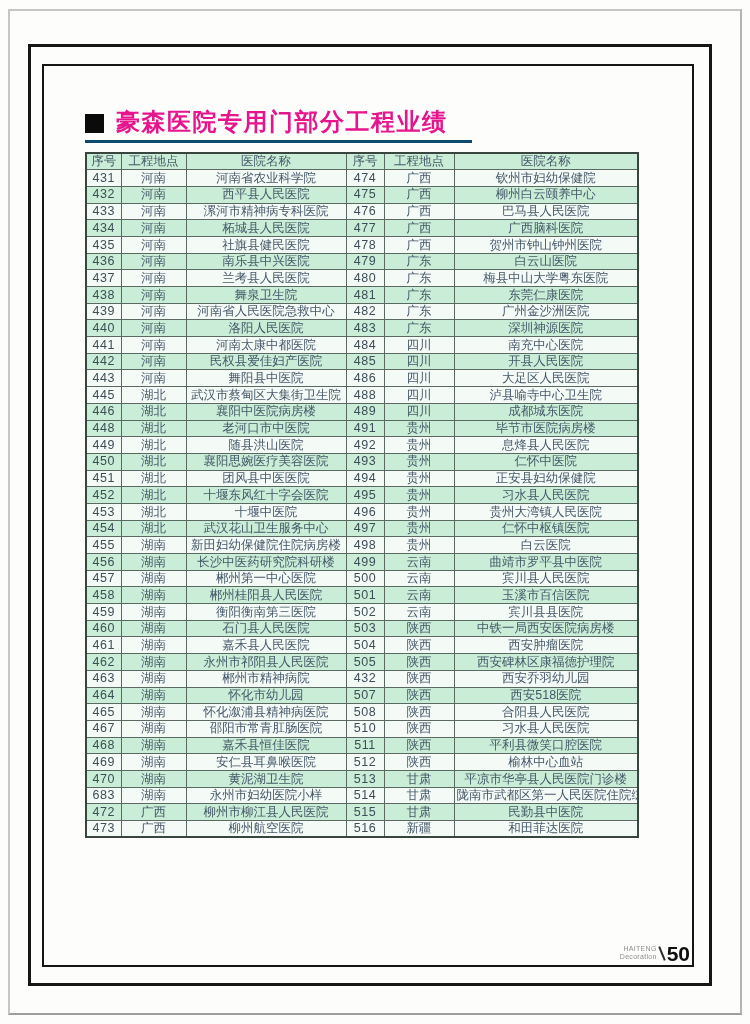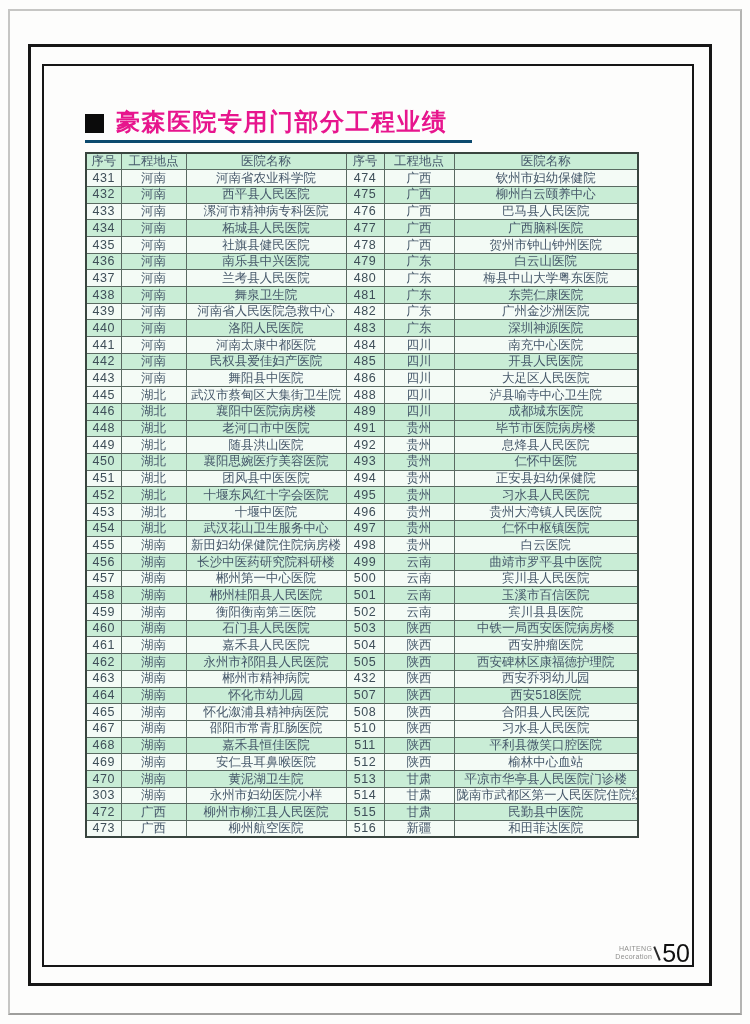--- a/index.html
+++ b/index.html
@@ -84,21 +84,21 @@
   }
   .brand {
     font-size: 7px; color: #8f8f8d; text-align: right; line-height: 1.15;
     letter-spacing: 0.3px;
   }
   .slash-mark {
     width: 2px; height: 15px; background: #2a2a2a;
     transform: rotate(-22deg); margin: 0 1px;
   }
   .page-num {
-    font-size: 25px; font-weight: normal; color: #101010; line-height: 1;
+    font-size: 21px; font-weight: bold; color: #101010; line-height: 1;
   }
 </style>
 </head>
 <body>
 
 <div id="canvas">
   <div class="photo-edge"></div>
   <div class="outer-frame"></div>
   <div class="inner-frame"></div>
 
@@ -417,21 +417,21 @@
         </tr>
         <tr class="green">
           <td class="c-seq">470</td>
           <td class="c-loc">湖南</td>
           <td class="c-name">黄泥湖卫生院</td>
           <td class="c-seq">513</td>
           <td class="c-loc">甘肃</td>
           <td class="c-name">平凉市华亭县人民医院门诊楼</td>
         </tr>
         <tr class="light">
-          <td class="c-seq">303</td>
+          <td class="c-seq">683</td>
           <td class="c-loc">湖南</td>
           <td class="c-name">永州市妇幼医院小样</td>
           <td class="c-seq">514</td>
           <td class="c-loc">甘肃</td>
           <td class="c-name">陇南市武都区第一人民医院住院综合楼</td>
         </tr>
         <tr class="green">
           <td class="c-seq">472</td>
           <td class="c-loc">广西</td>
           <td class="c-name">柳州市柳江县人民医院</td>

